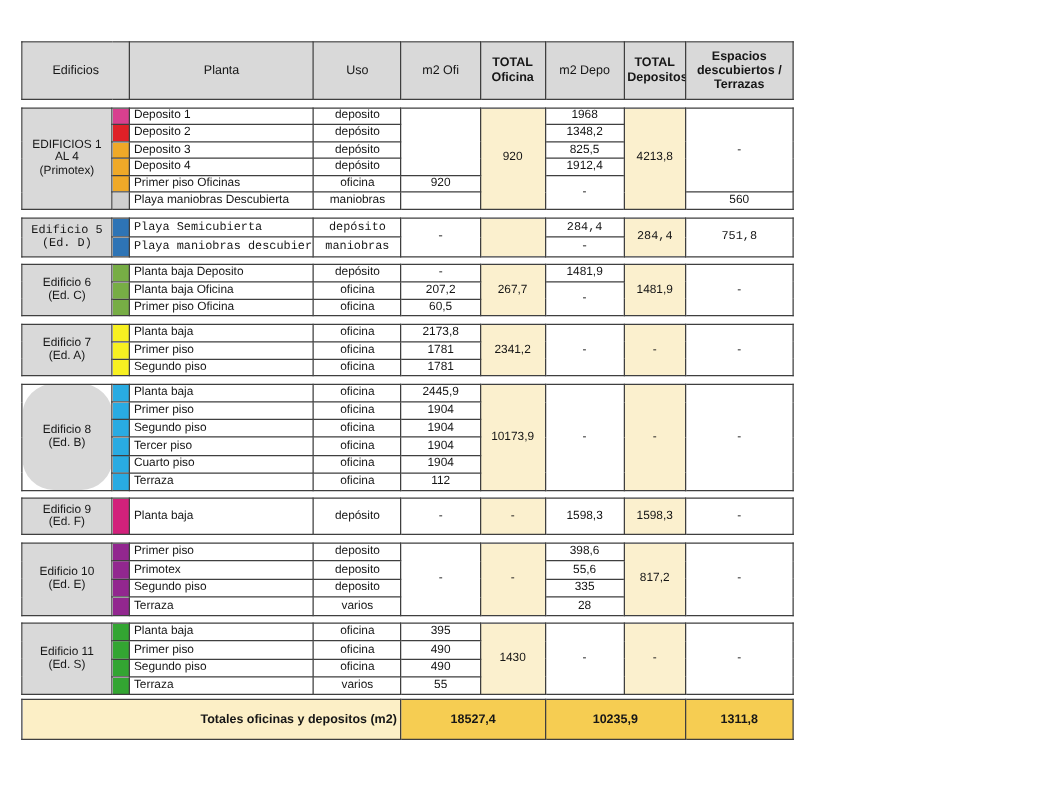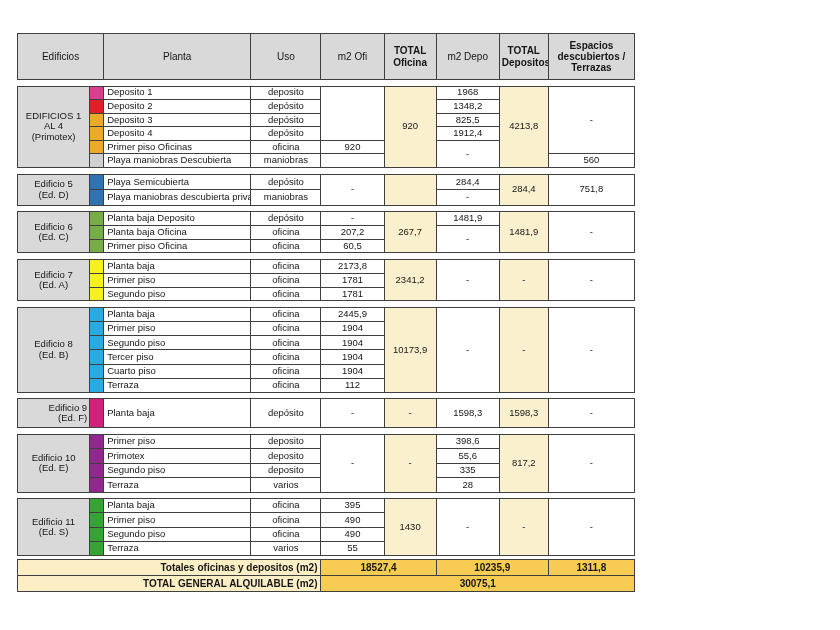--- a/index.html
+++ b/index.html
@@ -10,23 +10,23 @@
   table.grid{border:1.5px solid #262626;}
   td{border:1px solid #3f3f3f;font-size:9.5px;color:#161616;text-align:center;vertical-align:middle;
      padding:0 2px;background:#fff;overflow:hidden;line-height:1.12;}
   .hdr{background:#d9d9d9;font-size:10px;}
   .hbold{font-weight:bold;white-space:pre-line;}
   .name{background:#d9d9d9;white-space:pre-line;font-size:9.5px;}
   .strip{padding:0;}
   .planta{text-align:left;padding-left:3px;white-space:nowrap;}
   .pale{background:#fbf0ce;}
   .t-hdr tr{height:46px;}
-  .t-b0 tr{height:13.6px;} .t-b1 tr{height:15.5px;} .t-b2 tr{height:13.8px;}
+  .t-b0 tr{height:13.6px;} .t-b1 tr{height:15.5px;font-family:Liberation Mono, monospace;} .t-b2 tr{height:13.8px;}
   .t-b3 tr{height:13.8px;} .t-b4 tr{height:14.2px;} .t-b5 tr{height:29px;}
-  .t-b6 tr{height:14.4px;} .t-b7 tr{height:14.3px;} .t-tot tr{height:16px;}
+  .t-b6 tr{height:14.4px;} .t-b7 tr{height:14.3px;} .t-tot tr{height:32px;}
   .t-b0,.t-b1,.t-b2,.t-b3,.t-b4,.t-b5,.t-b6,.t-b7{margin-top:5.5px;}
   .t-tot{margin-top:3px;}
   .tlabel{background:#fcefc6;font-weight:bold;text-align:right;padding-right:3px;font-size:10px;}
   .tval{background:#f6cd52;font-weight:bold;font-size:10px;}
   .logo{position:absolute;left:687px;top:552px;font-size:60px;font-weight:bold;
         letter-spacing:-1.5px;font-family:"Liberation Sans",sans-serif;}
 </style>
 </head>
 <body>
 
@@ -246,21 +246,21 @@
           <col style="width:147px">
           <col style="width:70px">
           <col style="width:63px">
           <col style="width:52px">
           <col style="width:63px">
           <col style="width:49px">
           <col style="width:86px">
         </colgroup>
     <tbody>
           <tr>
-      <td class="name" rowspan="6" style="white-space: pre-line;">Edificio 8
+      <td class="name" rowspan="6" style="white-space: pre-line; border-radius: 25px;">Edificio 8
 (Ed. B)</td>
       <td class="strip" style="background-color: rgb(41, 171, 226);"></td>
       <td class="planta">Planta baja</td>
       <td>oficina</td>
       <td>2445,9</td>
       <td class="pale" rowspan="6">10173,9</td>
       <td rowspan="6">-</td>
       <td class="pale" rowspan="6">-</td>
       <td rowspan="6">-</td>
     </tr>
@@ -304,21 +304,21 @@
           <col style="width:147px">
           <col style="width:70px">
           <col style="width:63px">
           <col style="width:52px">
           <col style="width:63px">
           <col style="width:49px">
           <col style="width:86px">
         </colgroup>
     <tbody>
           <tr>
-      <td class="name" style="white-space: pre-line; text-align: right;">Edificio 9
+      <td class="name" style="white-space: pre-line;">Edificio 9
 (Ed. F)</td>
       <td class="strip" style="background-color: rgb(210, 33, 123);"></td>
       <td class="planta">Planta baja</td>
       <td>depósito</td>
       <td>-</td>
       <td class="pale">-</td>
       <td>1598,3</td>
       <td class="pale">1598,3</td>
       <td>-</td>
     </tr>
@@ -424,22 +424,18 @@
           <col style="width:112px">
           <col style="width:86px">
         </colgroup>
     <tbody>
           <tr>
       <td class="tlabel">Totales oficinas y depositos (m2)</td>
       <td class="tval">18527,4</td>
       <td class="tval">10235,9</td>
       <td class="tval">1311,8</td>
     </tr>
-    <tr>
-      <td class="tlabel">TOTAL GENERAL ALQUILABLE (m2)</td>
-      <td class="tval" colspan="3">30075,1</td>
-    </tr>
   </tbody>
       </table>
 
 </div>
 
 </div>
 
 </body></html>

